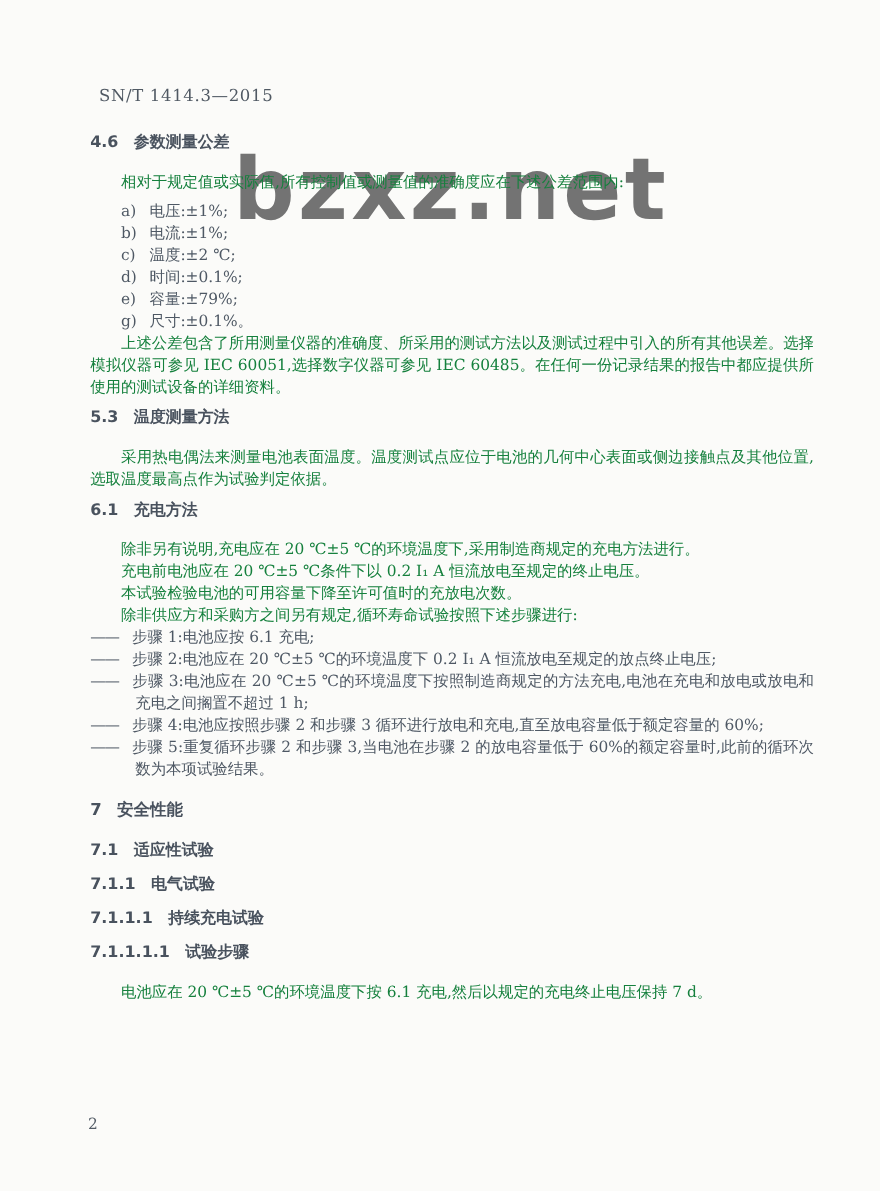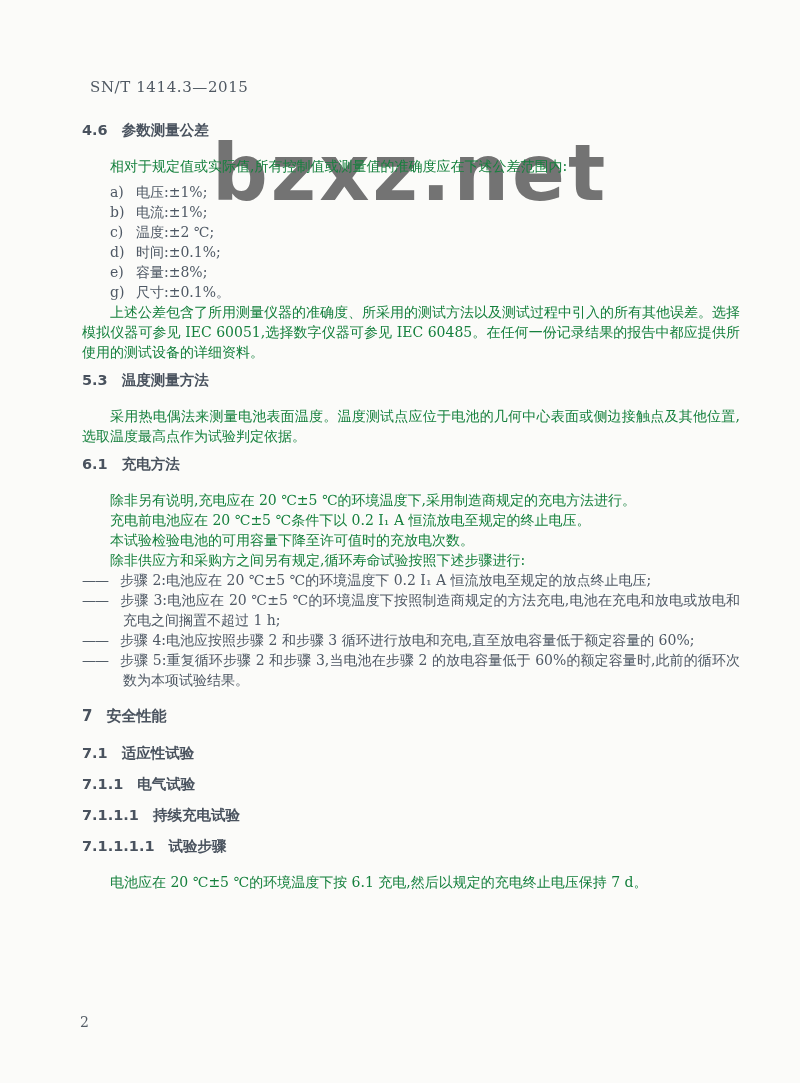--- a/index.html
+++ b/index.html
@@ -108,32 +108,33 @@
   <div class="watermark">bzxz.net</div>
 
   <div class="content">
       <div class="heading h3"><span class="heading-number">4.6</span><span class="heading-title">参数测量公差</span></div>
       <div class="para">相对于规定值或实际值,所有控制值或测量值的准确度应在下述公差范围内:</div>
       <div class="list tolerance-list">
         <div class="list-item"><span class="list-item-label">a)</span><span class="list-item-text">电压:±1%;</span></div>
         <div class="list-item"><span class="list-item-label">b)</span><span class="list-item-text">电流:±1%;</span></div>
         <div class="list-item"><span class="list-item-label">c)</span><span class="list-item-text">温度:±2 ℃;</span></div>
         <div class="list-item"><span class="list-item-label">d)</span><span class="list-item-text">时间:±0.1%;</span></div>
-        <div class="list-item"><span class="list-item-label">e)</span><span class="list-item-text">容量:±8%;</span></div>
+        <div class="list-item"><span class="list-item-label">e)</span><span class="list-item-text">容量:±79%;</span></div>
         <div class="list-item"><span class="list-item-label">g)</span><span class="list-item-text">尺寸:±0.1%。</span></div>
       </div>
       <div class="para">上述公差包含了所用测量仪器的准确度、所采用的测试方法以及测试过程中引入的所有其他误差。选择模拟仪器可参见 IEC 60051,选择数字仪器可参见 IEC 60485。在任何一份记录结果的报告中都应提供所使用的测试设备的详细资料。</div>
       <div class="heading h3"><span class="heading-number">5.3</span><span class="heading-title">温度测量方法</span></div>
       <div class="para">采用热电偶法来测量电池表面温度。温度测试点应位于电池的几何中心表面或侧边接触点及其他位置,选取温度最高点作为试验判定依据。</div>
       <div class="heading h3"><span class="heading-number">6.1</span><span class="heading-title">充电方法</span></div>
       <div class="para">除非另有说明,充电应在 20 ℃±5 ℃的环境温度下,采用制造商规定的充电方法进行。</div>
       <div class="para">充电前电池应在 20 ℃±5 ℃条件下以 0.2 I₁ A 恒流放电至规定的终止电压。</div>
       <div class="para">本试验检验电池的可用容量下降至许可值时的充放电次数。</div>
       <div class="para">除非供应方和采购方之间另有规定,循环寿命试验按照下述步骤进行:</div>
       <div class="steps">
+        <div class="step-item"><span class="step-dash">——</span><span class="step-text">步骤 1:电池应按 6.1 充电;</span></div>
         <div class="step-item"><span class="step-dash">——</span><span class="step-text">步骤 2:电池应在 20 ℃±5 ℃的环境温度下 0.2 I₁ A 恒流放电至规定的放点终止电压;</span></div>
         <div class="step-item"><span class="step-dash">——</span><span class="step-text">步骤 3:电池应在 20 ℃±5 ℃的环境温度下按照制造商规定的方法充电,电池在充电和放电或放电和充电之间搁置不超过 1 h;</span></div>
         <div class="step-item"><span class="step-dash">——</span><span class="step-text">步骤 4:电池应按照步骤 2 和步骤 3 循环进行放电和充电,直至放电容量低于额定容量的 60%;</span></div>
         <div class="step-item"><span class="step-dash">——</span><span class="step-text">步骤 5:重复循环步骤 2 和步骤 3,当电池在步骤 2 的放电容量低于 60%的额定容量时,此前的循环次数为本项试验结果。</span></div>
       </div>
       <div class="heading h2"><span class="heading-number">7</span><span class="heading-title">安全性能</span></div>
       <div class="heading h3"><span class="heading-number">7.1</span><span class="heading-title">适应性试验</span></div>
       <div class="heading h3"><span class="heading-number">7.1.1</span><span class="heading-title">电气试验</span></div>
       <div class="heading h3"><span class="heading-number">7.1.1.1</span><span class="heading-title">持续充电试验</span></div>
       <div class="heading h4"><span class="heading-number">7.1.1.1.1</span><span class="heading-title">试验步骤</span></div>

